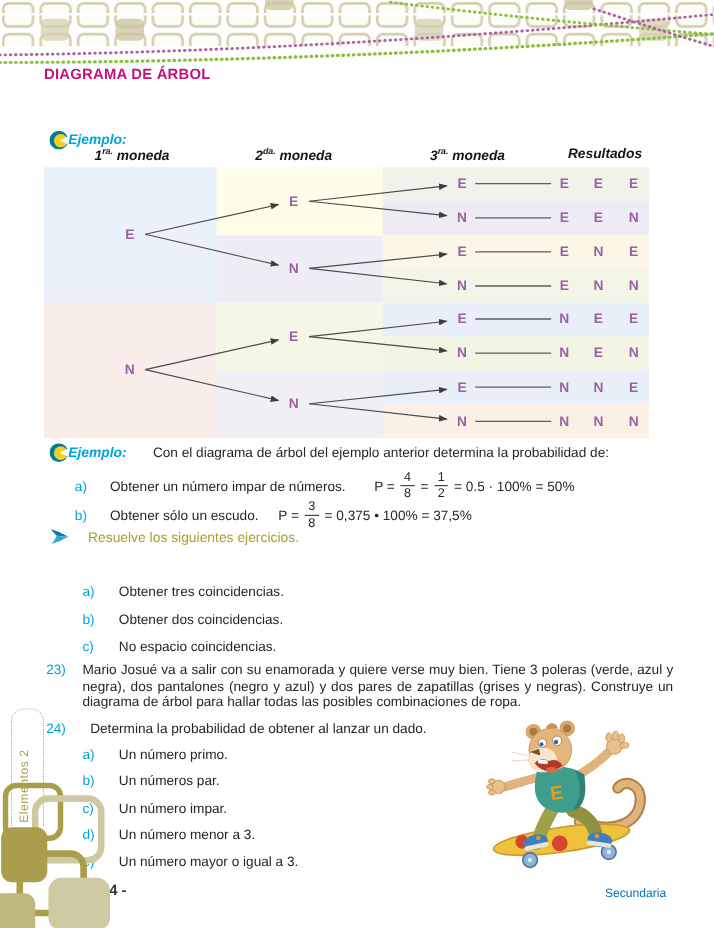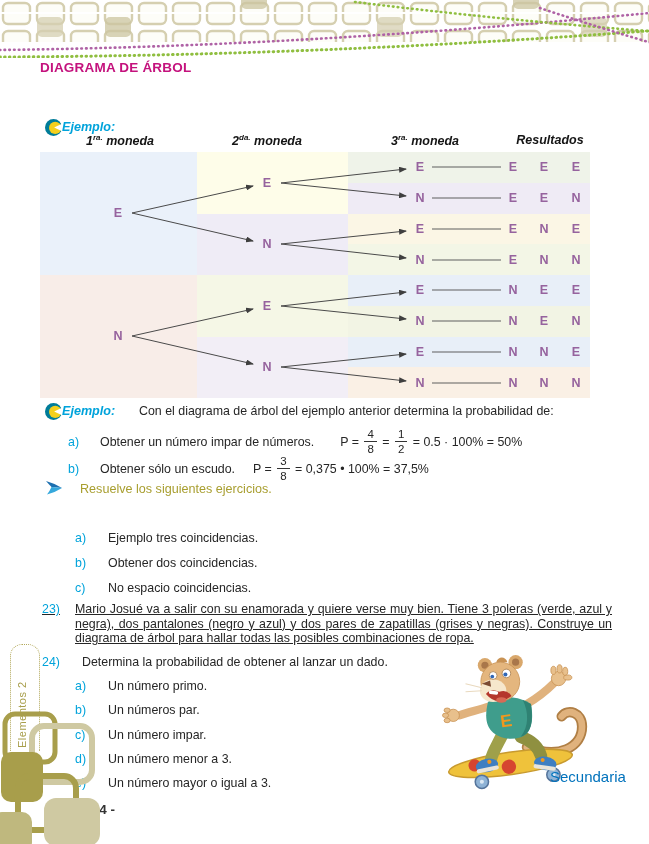--- a/index.html
+++ b/index.html
@@ -55,21 +55,21 @@
   .exline { position:absolute; left:42px; width:570px; display:flex; font-size:12.4px;
             line-height:14.6px; }
   .exnum { width:33px; flex:none; color:#00A3DB; }
   .extext { flex:1; text-align:justify; }
   .subline { position:absolute; left:75px; display:flex; font-size:12.4px; }
   .sublet { width:33px; flex:none; color:#00A3DB; }
 
   
   .page-num { position:absolute; left:76px; top:802px; font-size:13.5px; font-weight:bold;
               color:#333; }
-  .brand { position:absolute; left:550px; top:768px; font-size:15px; color:#0072BC;text-align:right; }
+  .brand { position:absolute; left:550px; top:806px; font-size:11px; color:#0072BC;text-align:right; }
   .side-frame { position:absolute; left:10px; top:644px; width:28px; height:106px;
                 border:1.5px dotted #B3A95B; border-bottom:none;
                 border-radius:12px 12px 0 0; }
   .side-label { position:absolute; left:16px; top:652px; height:96px; writing-mode:vertical-rl;
                 transform:rotate(180deg); font-size:11px; color:#A89E4B; letter-spacing:.5px; }
   .deco-bl { position:absolute; left:0; top:696px; }
   .mascot { position:absolute; left:428px; top:653px; }
 </style>
 </head>
 <body>
@@ -241,32 +241,32 @@
   <div class="solve-row" style="top:480px;">
     <svg class="solve-icon" viewBox="0 0 19 16">
       <path d="M1,1 Q10,3.5 17,8 L6.5,7 Q3.5,4 1,1 z" fill="#1C6FB0"></path>
       <path d="M17,8 Q10,12.5 2,14.5 Q5,10.5 6.5,7 z" fill="#35A8DC"></path>
     </svg>
     <span class="solve-text">Resuelve los siguientes ejercicios.</span>
   </div>
 
   <div class="subline" style="top:531px;">
     <span class="sublet">a)</span>
-    <span>Ejemplo tres coincidencias.</span>
+    <span>Obtener tres coincidencias.</span>
   </div>
   <div class="subline" style="top:556px;">
     <span class="sublet">b)</span>
     <span>Obtener dos coincidencias.</span>
   </div>
   <div class="subline" style="top:581px;">
     <span class="sublet">c)</span>
     <span>No espacio coincidencias.</span>
   </div>
 
-  <div class="exline" style="top:602px;text-decoration:underline;">
+  <div class="exline" style="top:602px;">
     <span class="exnum">23)</span>
     <span class="extext">Mario Josué va a salir con su enamorada y quiere verse muy bien. Tiene 3 poleras (verde, azul y negra), dos pantalones (negro y azul) y dos pares de zapatillas (grises y negras). Construye un diagrama de árbol para hallar todas las posibles combinaciones de ropa.</span>
   </div>
 
   <div class="exline" style="top:655px;">
     <span class="exnum" style="width:40px">24)</span>
     <span class="extext" style="text-align:left">Determina la probabilidad de obtener al lanzar un dado.</span>
   </div>
   <div class="subline" style="top:679px;">
     <span class="sublet">a)</span>

